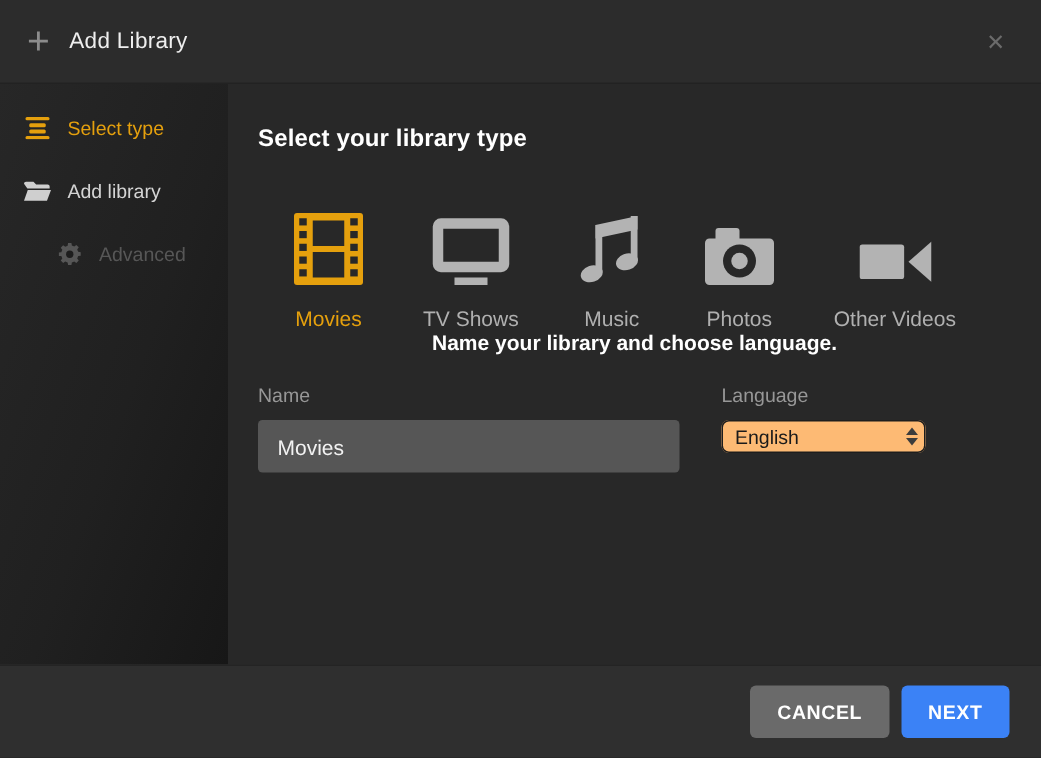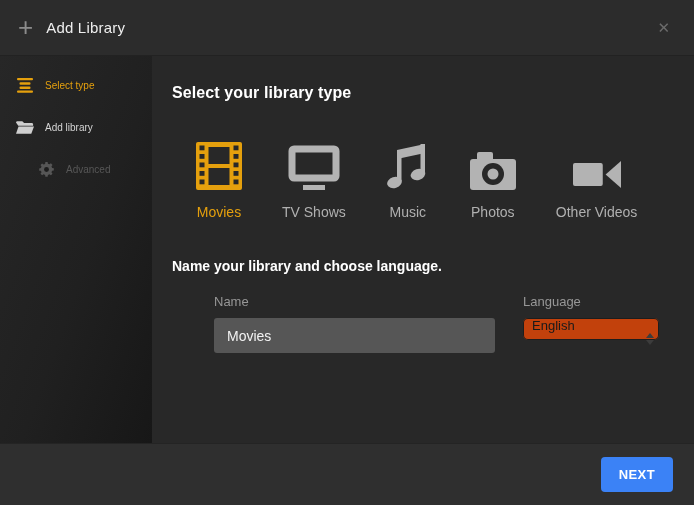--- a/index.html
+++ b/index.html
@@ -9,42 +9,42 @@
 
   
   .hdr { height:56px; flex:0 0 56px; background:#2c2c2c; display:flex; align-items:center; padding:0 18px; border-bottom:1px solid #222; }
   .plus { color:#8c8c8c; font-size:26px; font-weight:400; line-height:1; margin-right:13px; margin-top:-2px; }
   .title { color:#eeeeee; font-size:15px; font-weight:400; letter-spacing:.2px; }
   .close { margin-left:auto; color:#6b6b6b; font-size:15px; font-weight:700; cursor:pointer; padding:4px 6px; }
 
   
   .bodywrap { flex:1; display:flex; min-height:0; }
   .sidebar { width:152px; flex:0 0 152px; background:linear-gradient(110deg,#272727 0%,#202020 55%,#171717 100%); padding-top:8px; }
-  .side-item { height:42px; display:flex; align-items:center; padding:0 16px; gap:11px; font-size:10px; cursor:pointer;text-align:right; }
+  .side-item { height:42px; display:flex; align-items:center; padding:0 16px; gap:11px; font-size:13px; cursor:pointer;text-align:right; }
   .side-item .ic { width:18px; height:16px; display:flex; align-items:center; justify-content:center; flex:0 0 18px; }
   .side-item.active { color:#e5a00d; }
   .side-item.normal { color:#d4d4d4; }
   .side-item.disabled { color:#575757; cursor:default;padding-left:37px; }
 
   
   .content { flex:1; padding:28px 20px 0 20px; }
   .section-title { color:#ffffff; font-size:16px; font-weight:600; letter-spacing:.1px; }
   .types { display:flex; gap:40px; margin-top:40px; margin-left:24px; }
   .type { display:flex; flex-direction:column; align-items:center; cursor:pointer; }
   .type .icon-box { height:48px; display:flex; align-items:flex-end; justify-content:center; }
   .type .tlabel { margin-top:14px; font-size:14px; color:#b0b0b0; }
   .type.selected .tlabel { color:#e5a00d; }
 
-  .form-title { margin-top:38px; color:#ffffff; font-size:14px; font-weight:600; }
-  .fields { display:flex; margin-top:20px; gap:28px;margin-left:42px; }
+  .form-title { color:#ffffff; font-size:14px; font-weight:600;text-align:center; }
+  .fields { display:flex; margin-top:20px; gap:28px; }
   .field-label { color:#979797; font-size:13px; margin-bottom:9px; }
   .name-col { width:281px; }
   .name-input { width:281px; height:35px; background:#565656; border:none; border-radius:3px; color:#f2f2f2; font-size:14px; padding:0 13px; font-family:inherit; outline:none; }
   .lang-col { width:140px; }
-  .select { width:136px; height:22px; background:#c2410c; border-radius:5px; display:flex; align-items:flex-start; padding:0 5px 0 9px; cursor:pointer; box-shadow:0 0 0 1px #1d1d1d inset;flex-direction:column; }
+  .select { width:136px; height:22px; background:#fdba74; border-radius:5px; display:flex; align-items:center; padding:0 5px 0 9px; cursor:pointer; box-shadow:0 0 0 1px #1d1d1d inset; }
   .select .sval { color:#1a1a1a; font-size:13px; }
   .arrows { margin-left:auto; display:flex; flex-direction:column; gap:2px; align-items:center; }
   .tri-up { width:0; height:0; border-left:4px solid transparent; border-right:4px solid transparent; border-bottom:5px solid #3c3c3c; }
   .tri-down { width:0; height:0; border-left:4px solid transparent; border-right:4px solid transparent; border-top:5px solid #3c3c3c; }
 
   
   .ftr { height:62px; flex:0 0 62px; background:#2f2f2f; border-top:1px solid #242424; display:flex; align-items:center; justify-content:flex-end; padding-right:21px; gap:8px; }
   .btn { height:35px; border:none; border-radius:4px; color:#ffffff; font-size:13px; font-weight:700; letter-spacing:.4px; padding:0 18px; cursor:pointer; font-family:inherit; }
   .btn.cancel { background:#6a6a6a; }
   .btn.next { background:#3b82f6; }
@@ -184,16 +184,17 @@
               <span class="tri-up"></span>
               <span class="tri-down"></span>
             </span>
           </div>
         </div>
       </div>
     </div>
   </div>
 
   <div class="ftr">
+    <button class="btn cancel">CANCEL</button>
     <button class="btn next">NEXT</button>
   </div>
 
 </div>
 
 </body></html>

